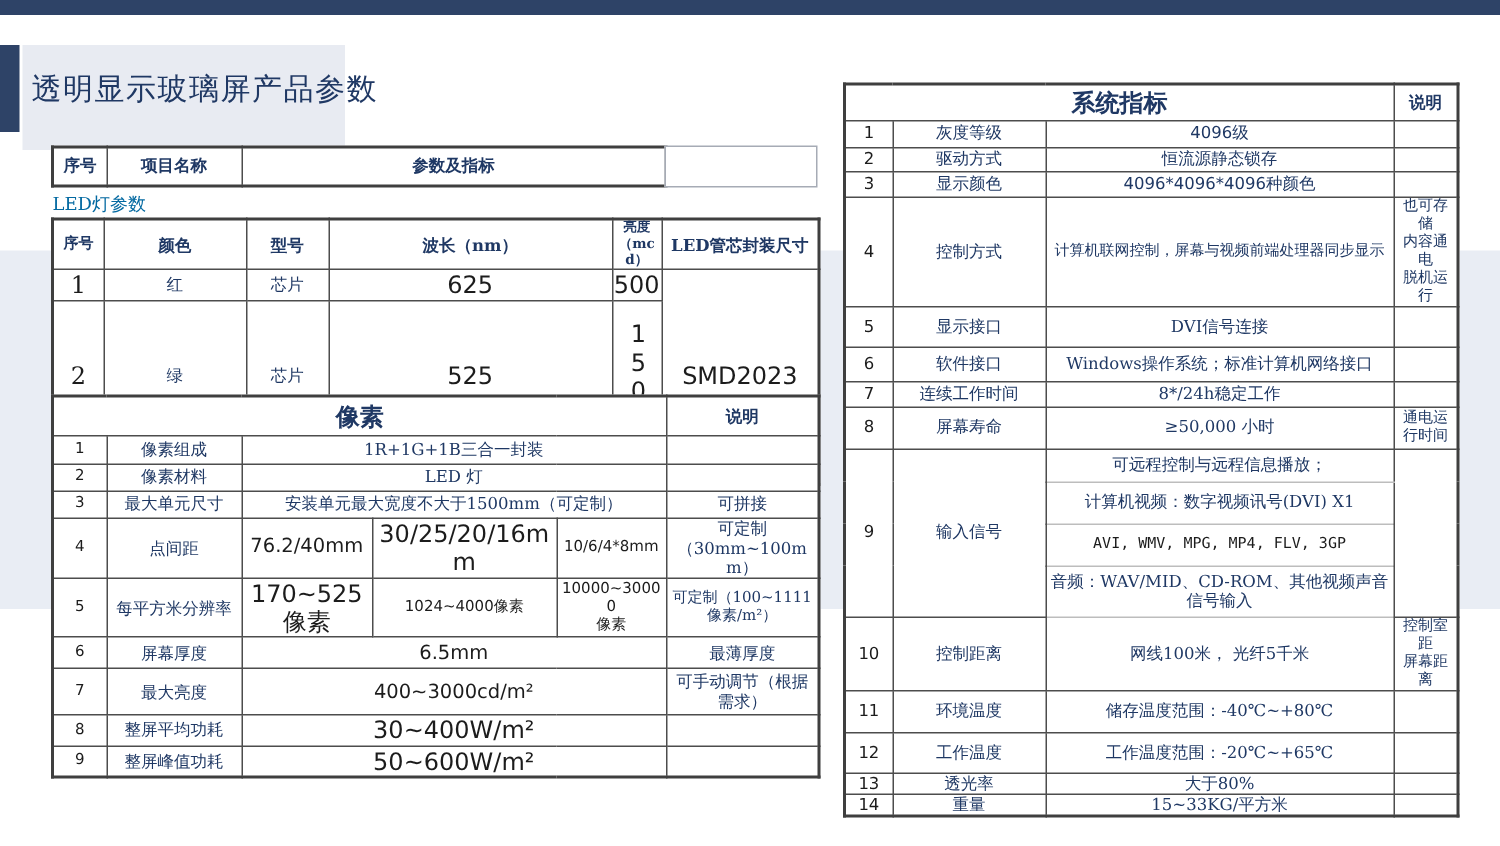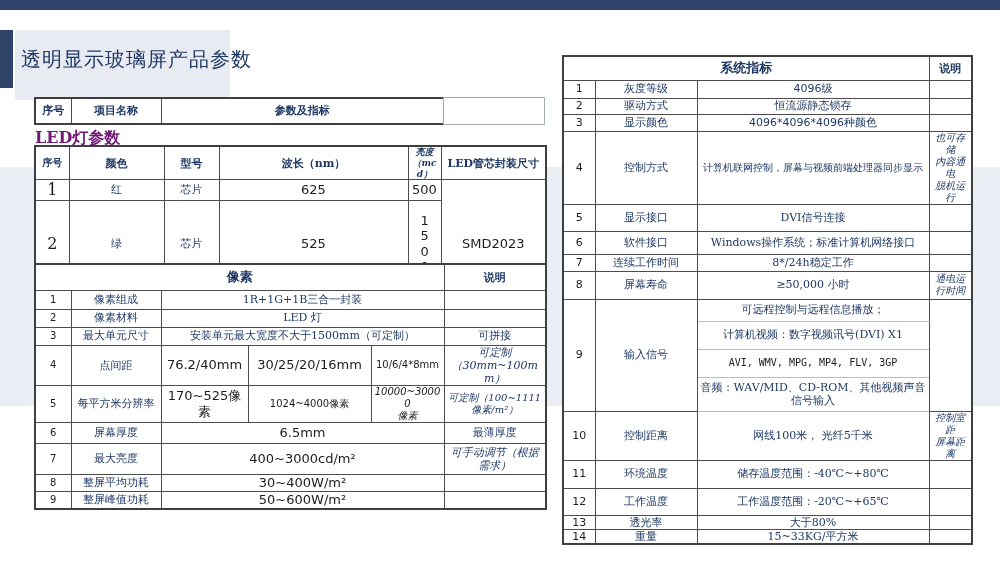--- a/index.html
+++ b/index.html
@@ -21,28 +21,28 @@
   table{border-collapse:collapse;table-layout:fixed;background:#ffffff;}
   td{
     border:1px solid #4d4d4d;text-align:center;vertical-align:middle;
     padding:0 2px;line-height:1.2;overflow:hidden;font-size:11px;color:#1f3864;
     font-family:"DejaVu Serif","Liberation Serif",serif;word-break:break-all;
   }
   .t-outer{border:2px solid #3f3f3f;}
   .b{font-weight:bold;}
   .sans{font-family:"DejaVu Sans","Liberation Sans",sans-serif;}
   .mono{font-family:"DejaVu Sans Mono","Liberation Mono",monospace;}
-  .pre{white-space:pre-line;font-style:italic;}
+  .pre{white-space:pre-line;}
   .dk{color:#1c1c1c;}
   .f9{font-size:9px;}
   .f10{font-size:10px;}
-  .f12{font-size:13px;margin-left:48px;}
+  .f12{font-size:16px;margin-left:48px;}
   .f13{font-size:13px;}
   .f16{font-size:16px;}
-  .led-label{left:35px;top:128px;font-size:16px;font-weight:bold;color:#701a75;
+  .led-label{left:35px;top:128px;font-size:12px;font-weight:normal;color:#0369a1;
     font-family:"DejaVu Serif","Liberation Serif",serif;}
   .lite-box{left:443px;top:97px;width:100px;height:26px;border:1px solid #a6abb5;background:#ffffff;}
   
   td.sub{border-top:1px solid #bdbdbd;border-bottom:1px solid #bdbdbd;}
 </style>
 </head>
 <body>
 
 <div class="abs topbar"></div>
 <div class="abs band"></div>

